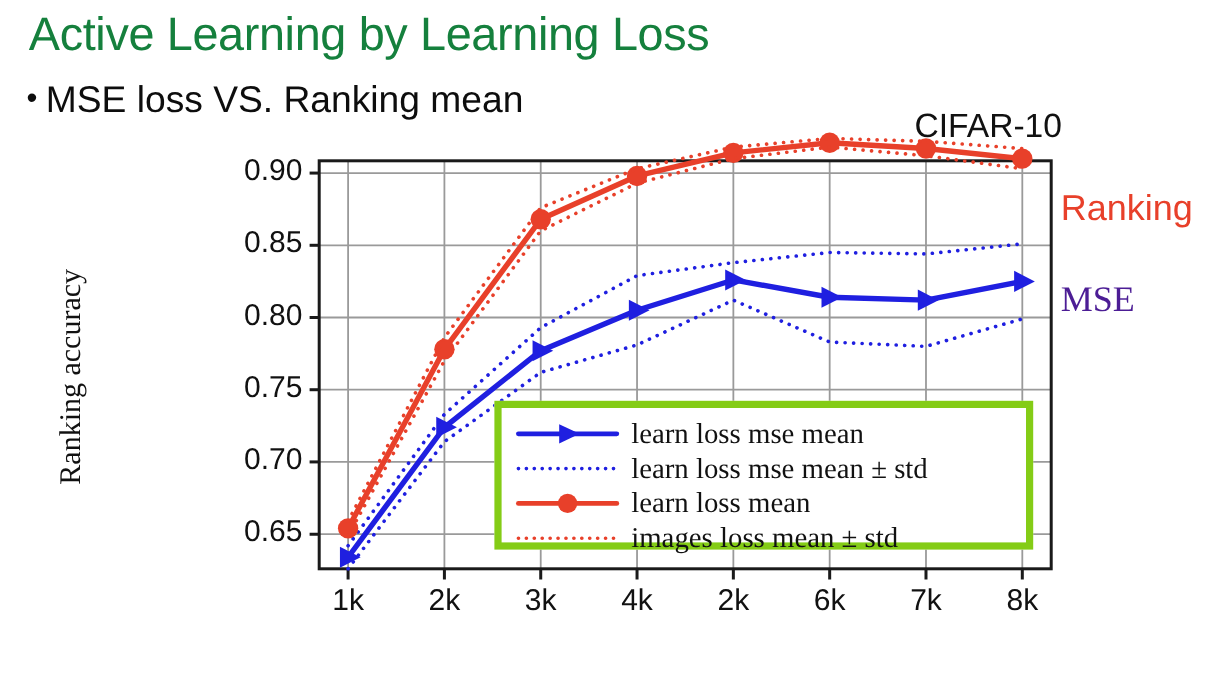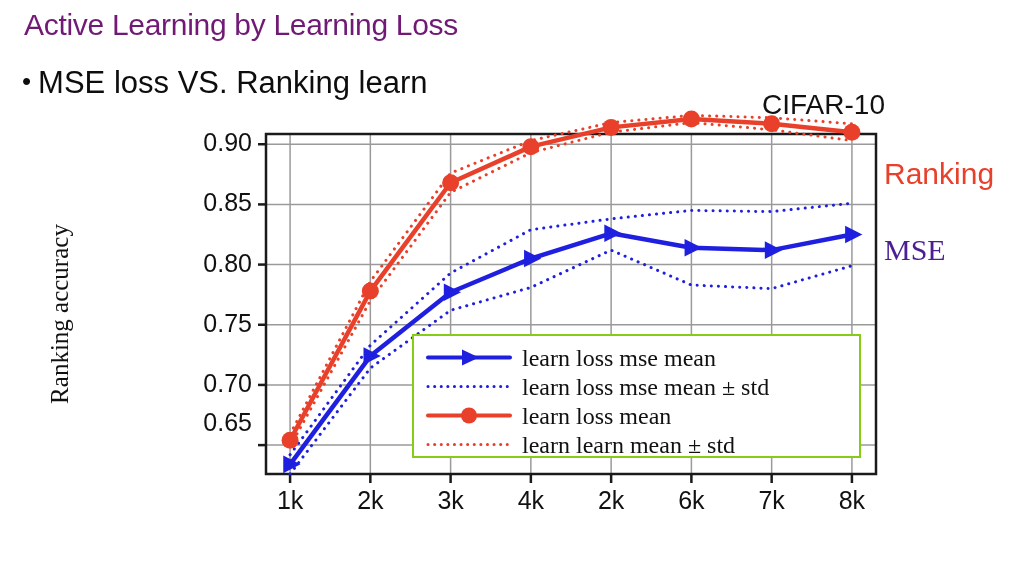--- a/index.html
+++ b/index.html
@@ -9,21 +9,21 @@
     background:#ffffff;
     font-family:"Liberation Sans", sans-serif;
     overflow:hidden;
     position:relative;
   }
   .slide { position:absolute; inset:0; }
 
   
   #slide-title {
     position:absolute; left:24px; top:8px;
-    font-size:30px; font-weight:400; color:#701a75;
+    font-size:39px; font-weight:400; color:#15803d;
     letter-spacing:-0.3px; white-space:nowrap;
     font-family:"Liberation Sans", sans-serif;
   }
   #bullet-row {
     position:absolute; left:22px; top:64px;
     display:flex; align-items:flex-start; gap:7px;
     color:#0d0d0d;
   }
   #bullet-dot { font-size:26px; line-height:34px; }
   #bullet-text {
@@ -67,42 +67,42 @@
     position:absolute; color:#111;
     font-family:Liberation Sans, sans-serif; font-size:25px;
     text-align:center; white-space:nowrap;
   }
   .ytick { width:86px; text-align:right; }
   .xtick { width:60px; }
 
   
   #legend-box {
     position:absolute; left:412px; top:334px; width:449px; height:124px;
-    background:#ffffff; border:2px solid #84cc16;
+    background:#ffffff; border:6px solid #84cc16;
   }
   .legend-row {
     position:absolute; left:0; width:449px; height:31px;
     display:flex; align-items:center;
   }
   .legend-sample { width:108px; height:31px; position:relative; flex:0 0 108px; }
   .legend-text {
     font-family:"Liberation Serif", serif; font-size:24px; color:#111;
     white-space:nowrap; line-height:24px;
   }
 </style>
 </head>
 <body>
 
 <div class="slide">
 
   <div id="slide-title">Active Learning by Learning Loss</div>
 
   <div id="bullet-row">
     <span id="bullet-dot">•</span>
-    <span id="bullet-text">MSE loss VS. Ranking learn</span>
+    <span id="bullet-text">MSE loss VS. Ranking mean</span>
   </div>
 
   <div id="note-dataset" class="corner-note">CIFAR-10</div>
 
   <div id="key-ranking">Ranking</div>
   <div id="key-mse">MSE</div>
 
   <div id="figure">
     <svg id="plot-svg" width="1024" height="567">
       <g id="gridlines">
@@ -162,21 +162,21 @@
           <circle cx="771.6578947368421" cy="123.76991150442473" r="8.5" fill="#e8402a"></circle>
           <circle cx="851.921052631579" cy="132.1946902654867" r="8.5" fill="#e8402a"></circle>
           <polyline points="290.07894736842104,434.2831858407079 370.3421052631579,281.433628318584 450.60526315789474,173.11504424778758 530.8684210526317,140.61946902654864 611.1315789473683,122.56637168141583 691.3947368421052,115.34513274336274 771.6578947368421,117.75221238938047 851.921052631579,123.76991150442473" fill="none" stroke="#e8402a" stroke-width="3" stroke-linejoin="round" stroke-linecap="round" stroke-dasharray="0.1 7"></polyline>
           <polyline points="290.07894736842104,446.3185840707964 370.3421052631579,300.6902654867256 450.60526315789474,192.37168141592917 530.8684210526317,152.6548672566371 611.1315789473683,132.1946902654867 691.3947368421052,122.56637168141583 771.6578947368421,129.78761061946898 851.921052631579,140.61946902654864" fill="none" stroke="#e8402a" stroke-width="3" stroke-linejoin="round" stroke-linecap="round" stroke-dasharray="0.1 7"></polyline>
         </g>
     </svg>
 
     <div id="y-axis-label" class="axis-label">Ranking accuracy</div>
 
     <div id="ytick-labels">
-        <div class="tick-label ytick" style="left: 166px; top: 408px;">0.65</div>
+        <div class="tick-label ytick" style="left: 166px; top: 429px;">0.65</div>
         <div class="tick-label ytick" style="left: 166px; top: 368.938px;">0.70</div>
         <div class="tick-label ytick" style="left: 166px; top: 308.761px;">0.75</div>
         <div class="tick-label ytick" style="left: 166px; top: 248.584px;">0.80</div>
         <div class="tick-label ytick" style="left: 166px; top: 188.407px;">0.85</div>
         <div class="tick-label ytick" style="left: 166px; top: 128.23px;">0.90</div>
       </div>
     <div id="xtick-labels">
         <div class="tick-label xtick" style="left: 260.079px; top: 486px;">1k</div>
         <div class="tick-label xtick" style="left: 340.342px; top: 486px;">2k</div>
         <div class="tick-label xtick" style="left: 420.605px; top: 486px;">3k</div>
@@ -205,18 +205,18 @@
           <div class="legend-sample"><svg width="108" height="31">
               <line x1="14" x2="96" y1="15.5" y2="15.5" stroke="#e8402a" stroke-width="4" stroke-linecap="round"></line>
               <circle cx="55" cy="15.5" r="8" fill="#e8402a"></circle>
             </svg></div>
           <span class="legend-text">learn loss mean</span>
         </div>
         <div class="legend-row" style="top: 93px;">
           <div class="legend-sample"><svg width="108" height="31">
               <line x1="14" x2="96" y1="15.5" y2="15.5" stroke="#e8402a" stroke-width="3" stroke-linecap="round" stroke-dasharray="0.1 6.5"></line>
             </svg></div>
-          <span class="legend-text">learn learn mean ± std</span>
+          <span class="legend-text">images loss mean ± std</span>
         </div>
       </div>
   </div>
 
 </div>
 
 </body></html>

